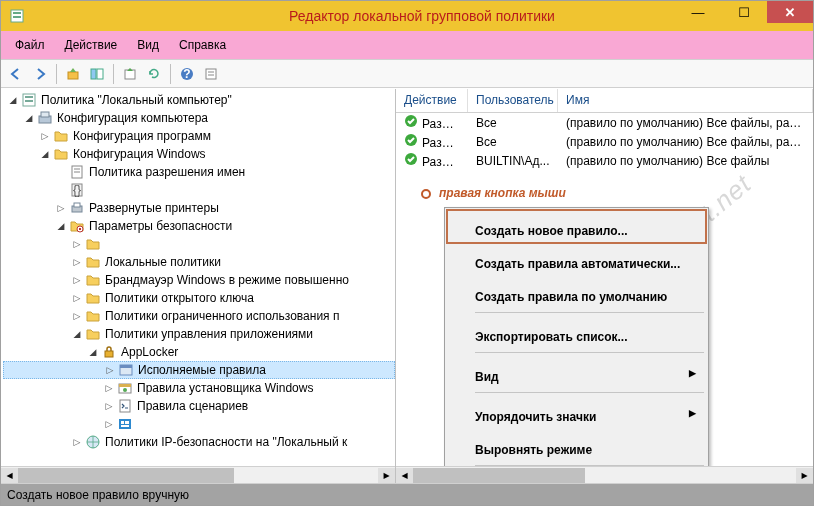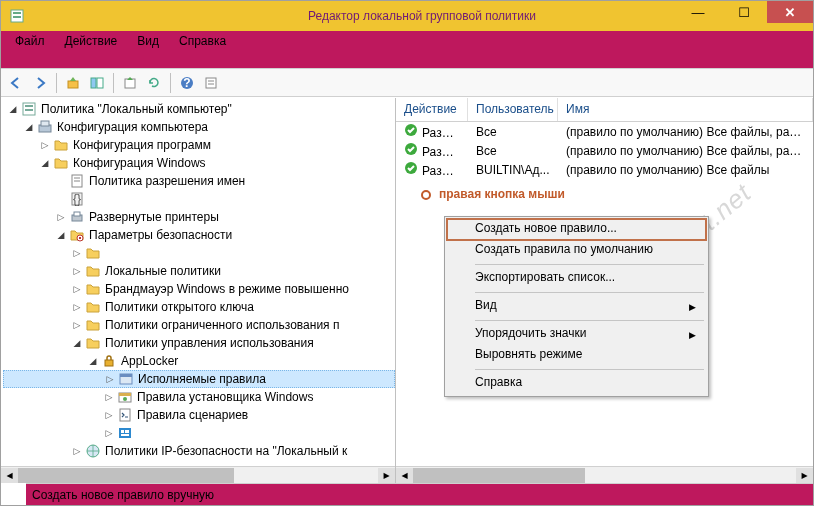--- a/index.html
+++ b/index.html
@@ -1,29 +1,29 @@
 <!DOCTYPE html>
 <html><head>
 <meta charset="utf-8">
 <style>
   * { box-sizing: border-box; margin: 0; padding: 0; font-family: "Segoe UI", Tahoma, sans-serif; font-size: 12px; }
   body { background: #fff; width: 814px; height: 506px; overflow: hidden; border: 1px solid #a0a0a0; display: flex; flex-direction: column; position: relative; }
 
   
   .titlebar { height: 30px; background: #f0c430; display: flex; align-items: center; position: relative; }
   .title-icon { width: 16px; height: 16px; margin-left: 8px; margin-right: 6px; }
-  .title-text { flex: 1; text-align: center; color: #701a75; font-size: 12px; }
+  .title-text { flex: 1; text-align: center; color: #b91c1c; font-size: 14px; }
   .win-controls { position: absolute; right: 0; top: 0; height: 22px; display: flex; }
   .win-btn { width: 46px; height: 22px; display: flex; align-items: center; justify-content: center; font-size: 13px; font-family: Arial; }
   .win-btn.close { background: #c75050; color: #fff; width: 46px; }
   .win-btn.min, .win-btn.max { background: #f0c430; color: #000; }
   .win-btn.close { font-weight: bold; }
 
   
-  .menubar { height: 38px; background: #be185d; border-bottom: 1px solid #d0d0d0; display: flex; padding-left: 4px; }
+  .menubar { height: 29px; background: #f9a8d4; border-bottom: 1px solid #d0d0d0; display: flex; align-items: center; padding-left: 4px; }
   .menu-item { padding: 3px 10px; cursor: default; }
 
   
   .toolbar { height: 28px; background: #f8f8f8; border-bottom: 1px solid #d0d0d0; display: flex; align-items: center; padding-left: 4px; gap: 2px; }
   .tool-btn { width: 22px; height: 22px; display: flex; align-items: center; justify-content: center; border: 1px solid transparent; }
   .tool-sep { width: 1px; height: 20px; background: #c0c0c0; margin: 0 3px; }
 
   
   .content { flex: 1; display: flex; overflow: hidden; border-top: 1px solid #fff; }
   .left-pane { width: 395px; display: flex; flex-direction: column; border-right: 1px solid #c0c0c0; overflow: hidden; }
@@ -52,27 +52,27 @@
   .list-row { display: flex; height: 19px; align-items: center; white-space: nowrap; }
   .list-cell { padding: 13px 8px; overflow: hidden; text-overflow: ellipsis; }
   .allow-icon { width: 14px; height: 14px; margin-right: 4px; display: inline-flex; }
 
   
   .annotation { position: absolute; color: #c15a2a; font-weight: bold; font-size: 13px; }
   .annot-dot { width: 10px; height: 10px; border: 2px solid #c15a2a; border-radius: 50%; display: inline-block; margin-right: 8px; vertical-align: middle; }
 
   
   .context-menu { position: absolute; background: #f0f0f0; border: 1px solid #a0a0a0; box-shadow: 2px 2px 3px rgba(0,0,0,.25); padding: 2px; }
-  .cm-item { padding: 2px 30px 5px 28px; cursor: default; position: relative; white-space: nowrap; }
+  .cm-item { padding: 14px 30px 5px 28px; cursor: default; position: relative; white-space: nowrap; font-weight: bold; }
   .cm-item.hl { outline: 2px solid #c1714a; outline-offset: -1px; }
   .cm-sep { height: 1px; background: #c5c5c5; margin: 3px 2px 3px 28px; }
   .cm-arrow { position: absolute; right: 10px; top: 50%; transform: translateY(-50%); font-size: 9px; }
 
   
-  .statusbar { height: 22px; border-top: 1px solid #d0d0d0; background: #be185d; display: flex; align-items: center; padding-left: 6px; color: #000; margin-left: 25px; }
+  .statusbar { height: 22px; border-top: 1px solid #d0d0d0; background: #a3a3a3; display: flex; align-items: center; padding-left: 6px; color: #000; }
 
   
   .watermark { position: absolute; right: 40px; top: 120px; color: #d8d8d8; font-size: 26px; transform: rotate(-40deg); pointer-events: none; font-style: italic; letter-spacing: 1px; }
 </style>
 </head>
 <body>
 
 <div class="titlebar">
   <span class="title-icon">
     <svg width="16" height="16">
@@ -290,21 +290,21 @@
           <span class="node-label">Политики ограниченного использования п</span>
         </div>
         <div class="tree-row">
           <span class="indent" style="width: 68px;"></span>
           <span class="expander" style="color: rgb(64, 64, 64);">◢</span>
           <span class="node-icon">
             <svg width="16" height="16">
               <path d="M2 4 L6 4 L8 6 L14 6 L14 13 L2 13 Z" fill="#f7cf5e" stroke="#caa23a"></path>
             </svg>
           </span>
-          <span class="node-label">Политики управления использования</span>
+          <span class="node-label">Политики управления приложениями</span>
         </div>
         <div class="tree-row">
           <span class="indent" style="width: 84px;"></span>
           <span class="expander" style="color: rgb(64, 64, 64);">◢</span>
           <span class="node-icon">
             <svg width="16" height="16">
               <rect x="4" y="7" width="8" height="6" fill="#e8b030" stroke="#a07010"></rect>
               <path d="M6 7 L6 5 A2 2 0 0 1 10 5 L10 7" fill="none" stroke="#a07010" stroke-width="1.5"></path>
             </svg>
           </span>
@@ -410,26 +410,27 @@
                 <circle cx="7" cy="7" r="6" fill="#3da93d"></circle>
                 <path d="M4 7 L6 9 L10 5" stroke="#fff" stroke-width="2" fill="none"></path>
               </svg>
             </span><span>Разре...</span></div>
           <div class="list-cell" style="width: 90px;">BUILTIN\Ад...</div>
           <div class="list-cell" style="flex: 1 1 0%;">(правило по умолчанию) Все файлы</div>
         </div>
 
       <div class="watermark">www.spy-soft.net</div>
 
-      <div class="annotation" style="left:25px; top:64px;">
+      <div class="annotation" style="left:25px; top:72px;font-style:italic;">
         <span class="annot-dot"></span><span>правая кнопка мыши</span>
       </div>
 
       <div class="context-menu" id="ctx" style="left:48px; top:94px; width:265px;">
           <div class="cm-item hl"><span>Создать новое правило...</span></div>
+          <div class="cm-item"><span>Создать правила автоматически...</span></div>
           <div class="cm-item"><span>Создать правила по умолчанию</span></div>
           <div class="cm-sep"></div>
           <div class="cm-item"><span>Экспортировать список...</span></div>
           <div class="cm-sep"></div>
           <div class="cm-item"><span>Вид</span><span class="cm-arrow">▶</span></div>
           <div class="cm-sep"></div>
           <div class="cm-item"><span>Упорядочить значки</span><span class="cm-arrow">▶</span></div>
           <div class="cm-item"><span>Выровнять режиме</span></div>
           <div class="cm-sep"></div>
           <div class="cm-item"><span>Справка</span></div>

